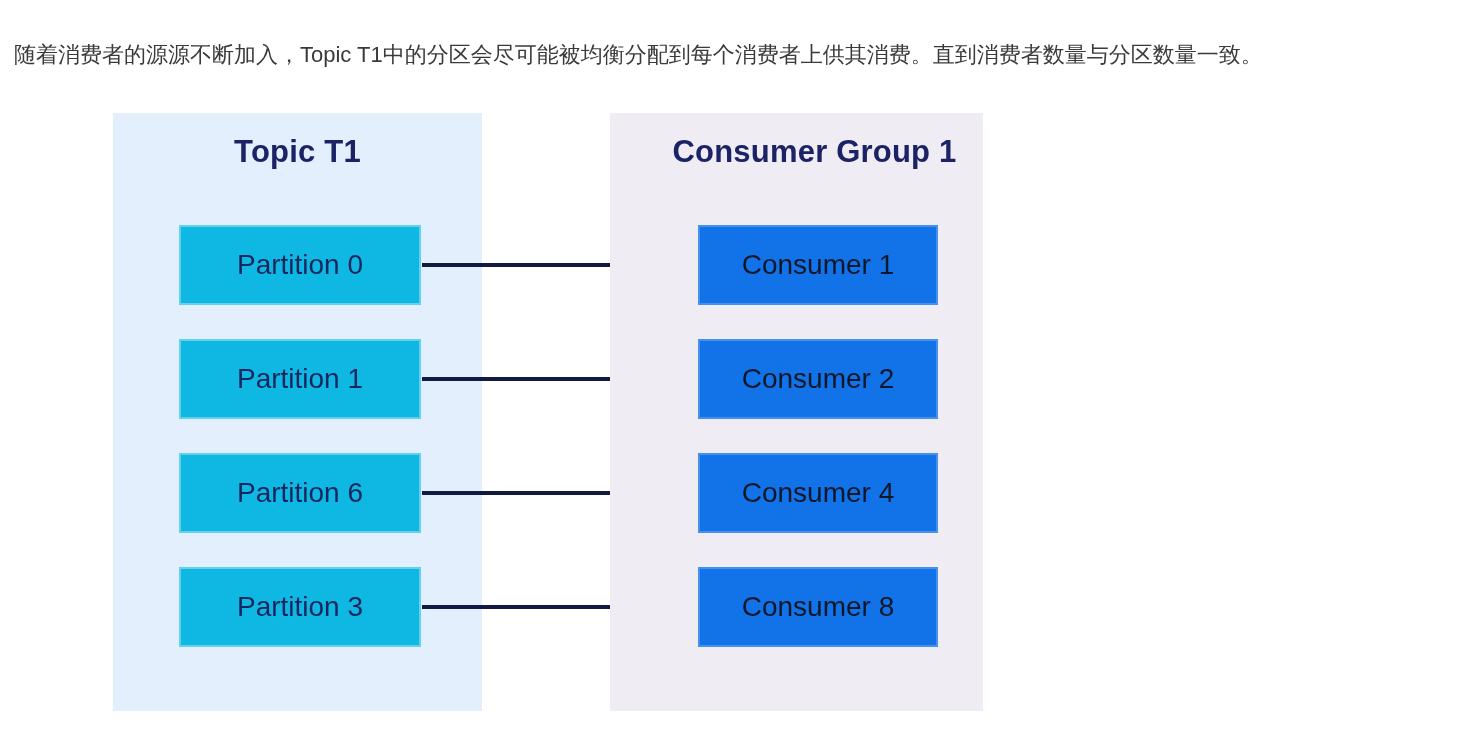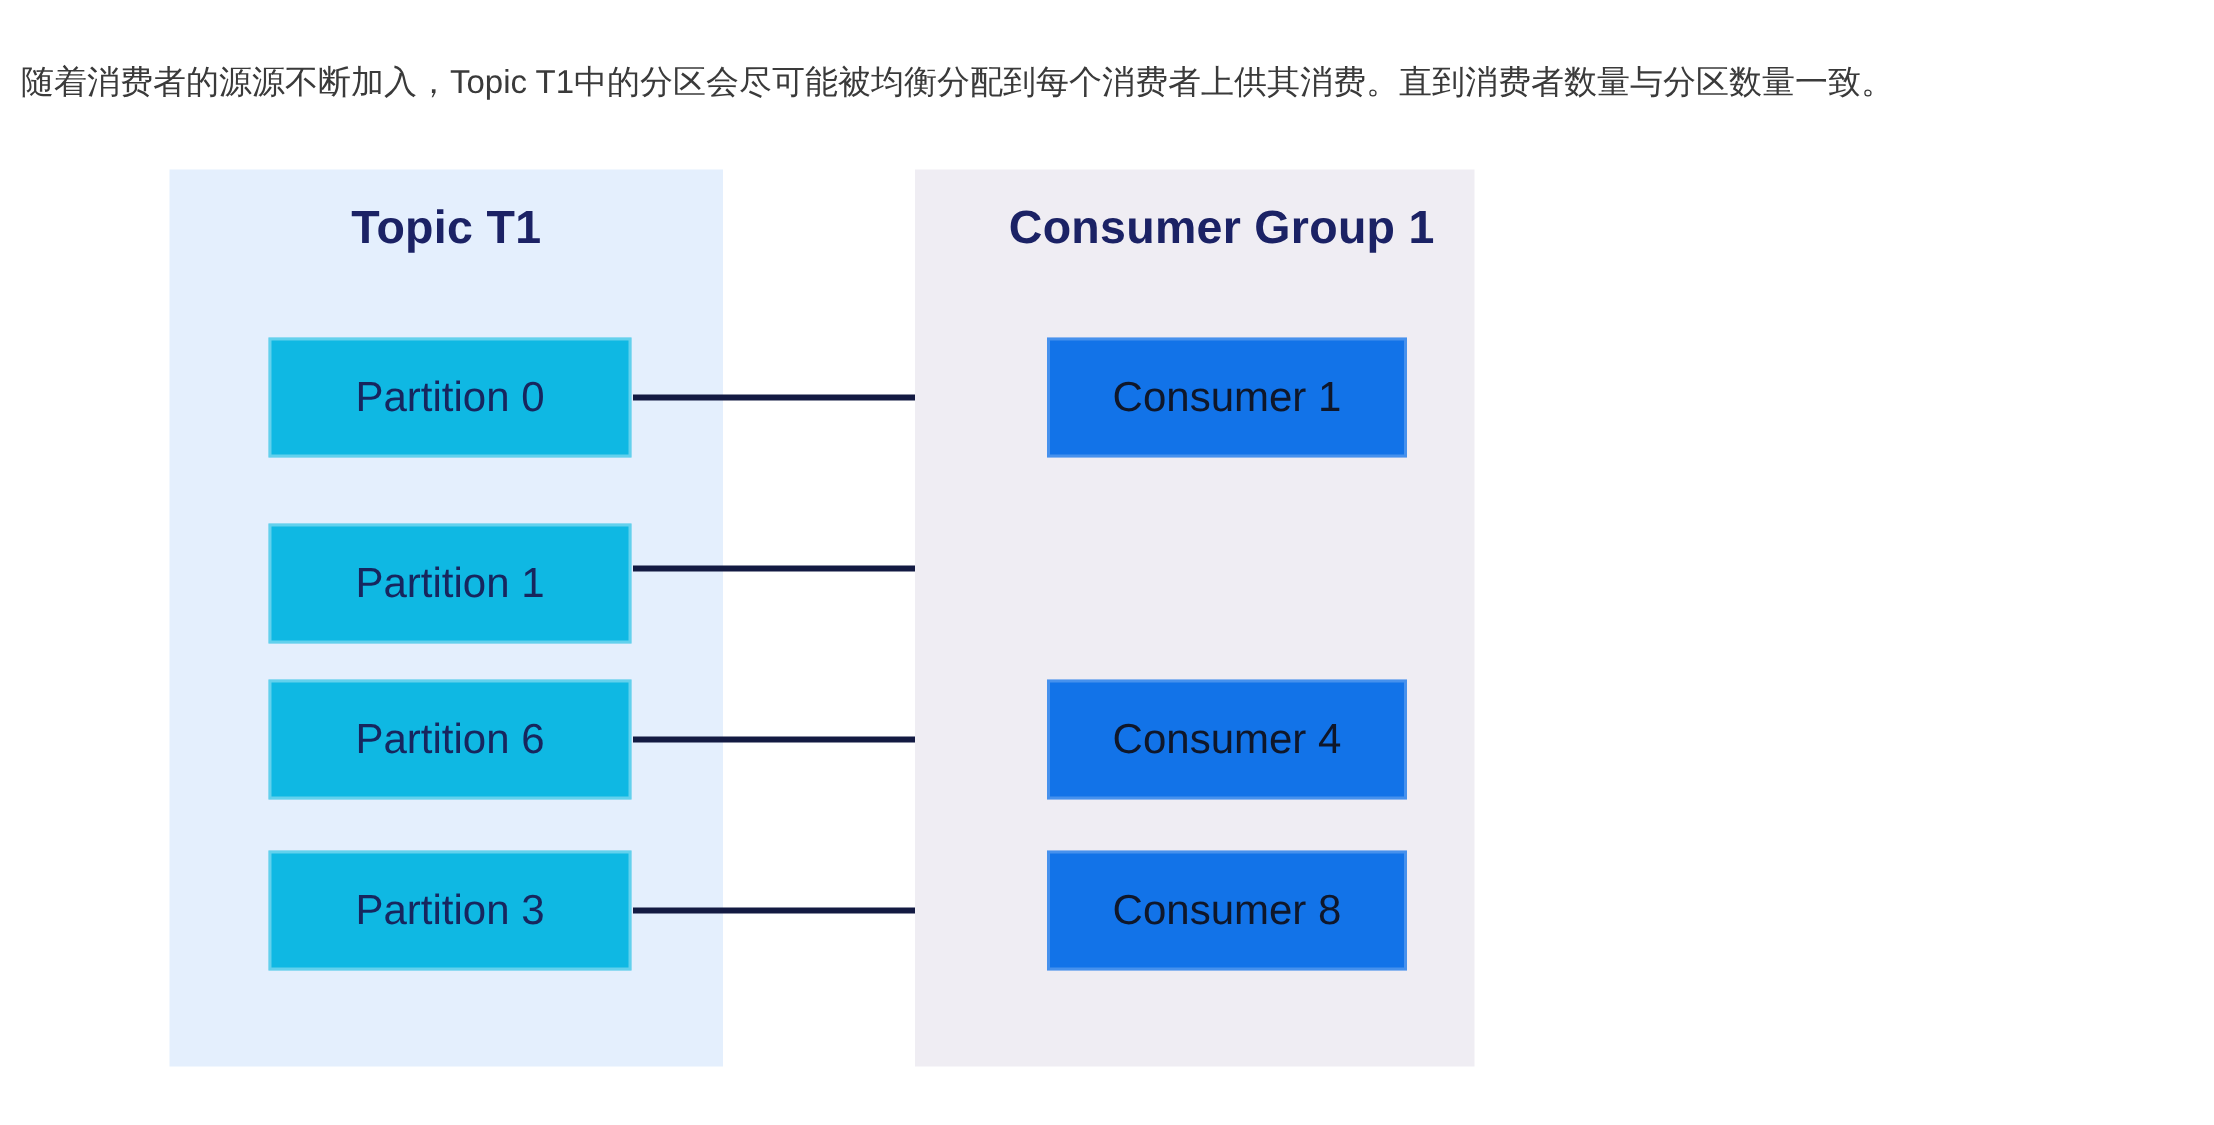--- a/index.html
+++ b/index.html
@@ -63,21 +63,21 @@
     color: var(--navy_text);
   }
   .consumer-box {
     left: 68px; width: 240px;
     background: var(--blue);
     border: 2px solid rgba(255,255,255,0.22);
     color: #0f172a;
     margin-left: 20px;
   }
   .row-0 { top: 112px; }
-  .row-1 { top: 236px; }
+  .row-1 { top: 226px; }
   .row-2 { top: 340px; }
   .row-3 { top: 454px; }
   .arrow {
     position: absolute;
     left: 309px;
     width: 257px; height: 18px;
     display: flex;
     align-items: center;
   }
   .arrow-0 { top: 143px; }
@@ -124,17 +124,18 @@
     <div class="head"></div>
   </div>
   <div class="arrow arrow-3">
     <div class="shaft"></div>
     <div class="head"></div>
   </div>
 
   <div class="panel consumer">
     <div class="panel-title">Consumer Group 1</div>
     <div class="node consumer-box row-0">Consumer 1</div>
+    <div class="node consumer-box row-1">Consumer 2</div>
     <div class="node consumer-box row-2">Consumer 4</div>
     <div class="node consumer-box row-3">Consumer 8</div>
   </div>
 
 </div>
 
 </body></html>

